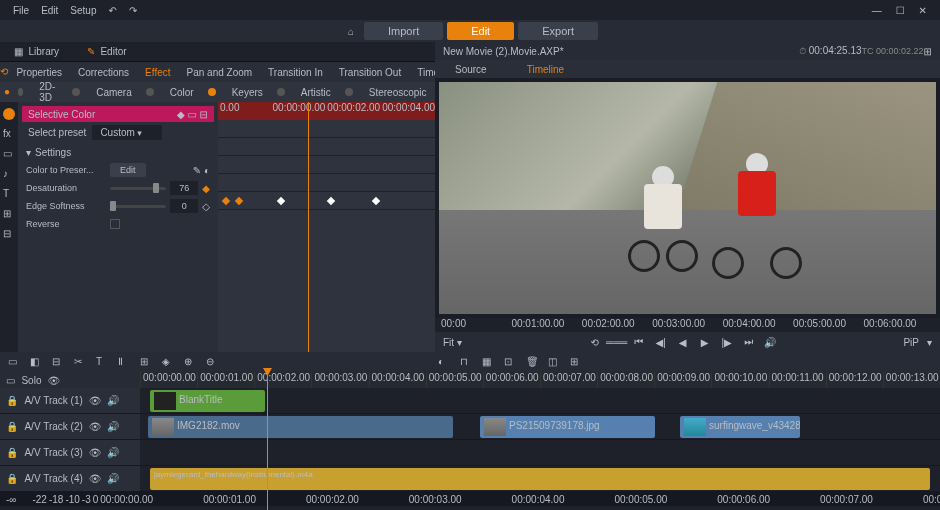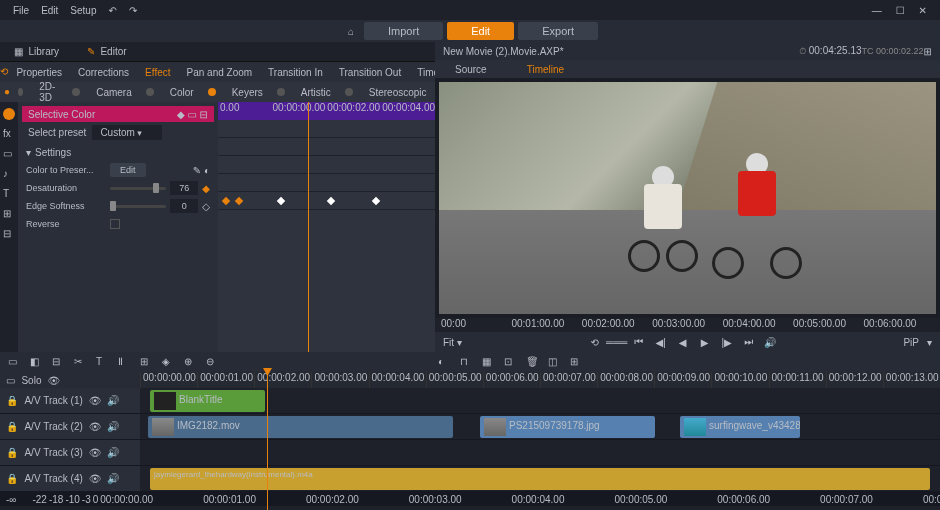--- a/index.html
+++ b/index.html
@@ -35,21 +35,21 @@
 .lp-kf{flex:1;background:#2f333e;position:relative}
 .ctrl-row{display:flex;align-items:center;height:18px;gap:4px;padding:2px 4px}
 .ctrl-label{width:80px;font-size:9px}
 .slider{flex:1;height:3px;background:#444;position:relative;border-radius:2px}
 .slider-h{position:absolute;width:6px;height:10px;background:#888;top:-4px;border-radius:1px}
 .num-box{width:28px;height:14px;background:#1e212a;text-align:center;font-size:9px;line-height:14px}
 .sel-hdr{background:#be185d;color:#fff;height:16px;padding:0 6px;display:flex;align-items:center;font-size:10px}
 .preset-row{display:flex;align-items:center;gap:6px;padding:3px 6px}
 .preset-box{background:#1e212a;padding:2px 8px;font-size:9px;width:70px}
 .mini-btn{background:#3a3f4c;padding:2px 10px;font-size:9px;cursor:pointer;border-radius:2px}
-.kf-ruler{height:18px;background:#4c1d95;display:flex;font-size:8px;color:#666}
+.kf-ruler{height:18px;background:#7f1d1d;display:flex;font-size:8px;color:#666}
 .kf-ruler span{flex:1;text-align:left;padding-left:2px}
 .kf-track{height:18px;border-bottom:1px solid #1e212a;position:relative}
 .kf-dia{position:absolute;width:6px;height:6px;background:#e8820c;transform:rotate(45deg);top:6px}
 .playhead-l{position:absolute;width:1px;height:100%;background:#e8820c;left:90px;top:0}
 .right-panel{flex:1;display:flex;flex-direction:column;background:#1a1d24}
 .rp-hdr{height:18px;background:#272b35;display:flex;align-items:center;padding:0 8px;}
 .rp-tc{font-size:9px;color:#888}
 .rp-tabs{height:18px;display:flex;background:#2a2e38}
 .rp-tab{padding:0 20px;display:flex;align-items:center;cursor:pointer}
 .rp-tab.active{color:#e8820c}

